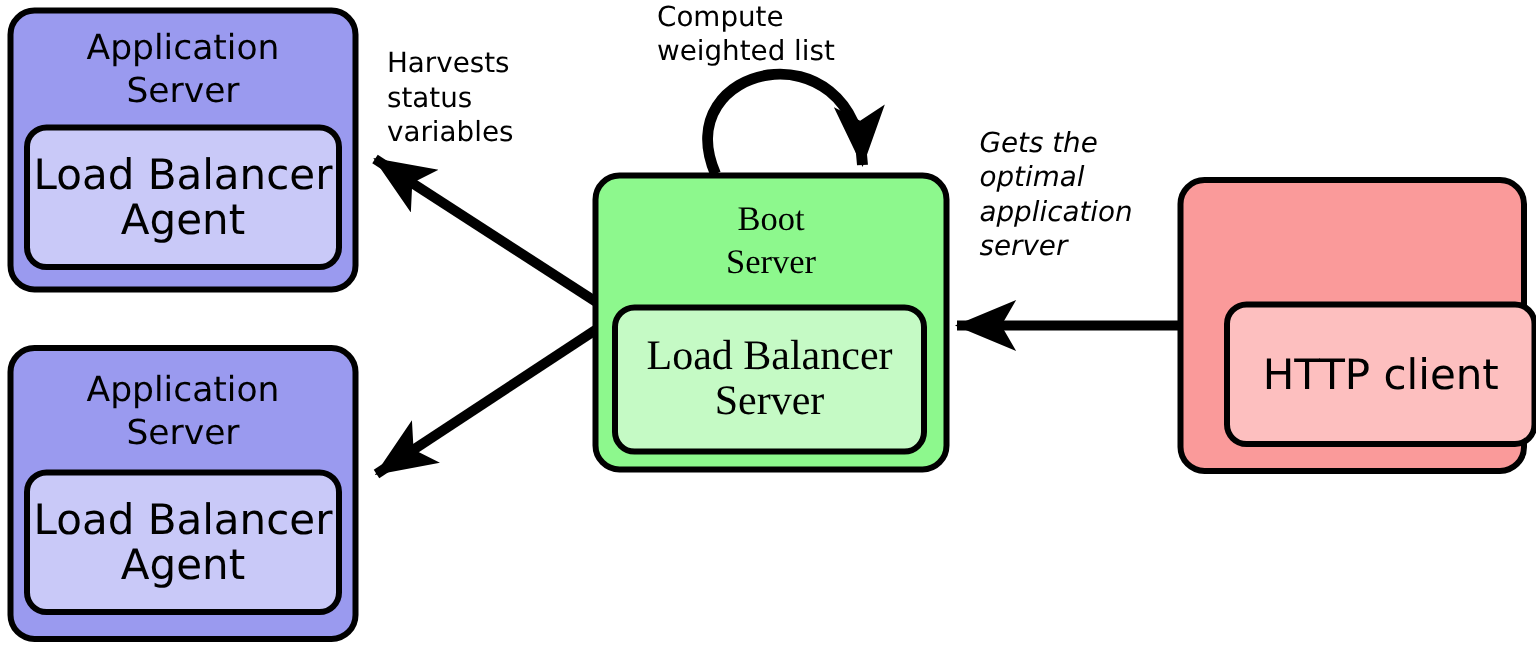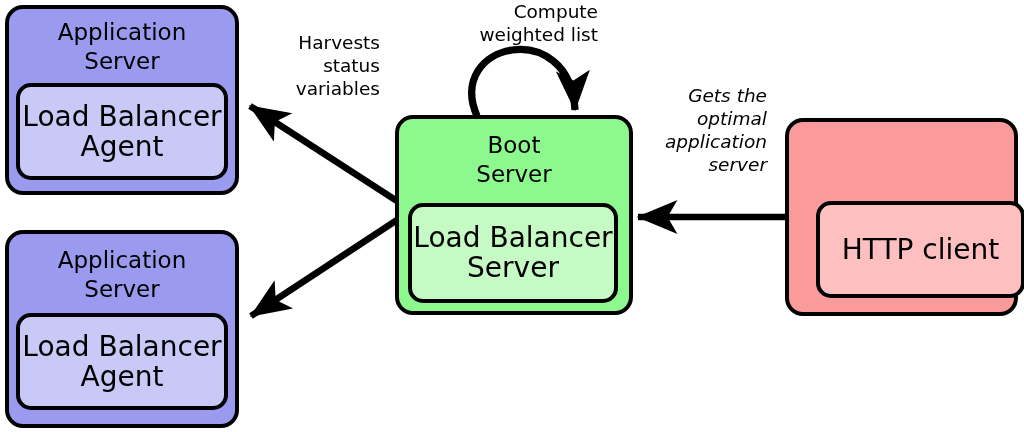--- a/index.html
+++ b/index.html
@@ -30,21 +30,21 @@
     border-radius:15px;
     box-sizing:border-box;
     display:flex;align-items:center;justify-content:center;
     text-align:center;
     font-size:28px;
     line-height:30px;
     white-space:pre-line;
   }
   .edge-label{
     position:absolute;
-    text-align:right;
+    text-align:left;
     font-size:18.5px;
     line-height:23px;
     white-space:pre-line;
   }
   
   #app-top{left:5px;top:5px;width:234px;height:190px;padding-top:9px;}
   #app-top .subnode{left:7px;top:74px;width:212px;height:97px;}
   #app-bottom{left:5px;top:230px;width:234px;height:198px;padding-top:12px;}
   #app-bottom .subnode{left:7px;top:79px;width:212px;height:97px;}
   #boot{left:395px;top:115px;width:238px;height:200px;padding-top:12px;}
@@ -80,21 +80,21 @@
 Agent</div>
   </div>
 
   <div class="node" id="app-bottom" style="background-color: rgb(154, 154, 239);">
     <div class="node-title">Application
 Server</div>
     <div class="subnode" style="background-color: rgb(201, 201, 248);">Load Balancer
 Agent</div>
   </div>
 
-  <div class="node" id="boot" style="background-color: rgb(141, 248, 141);">
+  <div class="node" id="boot" style="background-color: rgb(141, 248, 141); font-family: Liberation Serif, serif;">
     <div class="node-title">Boot
 Server</div>
     <div class="subnode" style="background-color: rgb(197, 250, 197);">Load Balancer
 Server</div>
   </div>
 
   <div class="node" id="terminal" style="background-color: rgb(250, 154, 154);">
     <div class="subnode" style="background-color: rgb(253, 191, 191);">HTTP client</div>
   </div>
 

